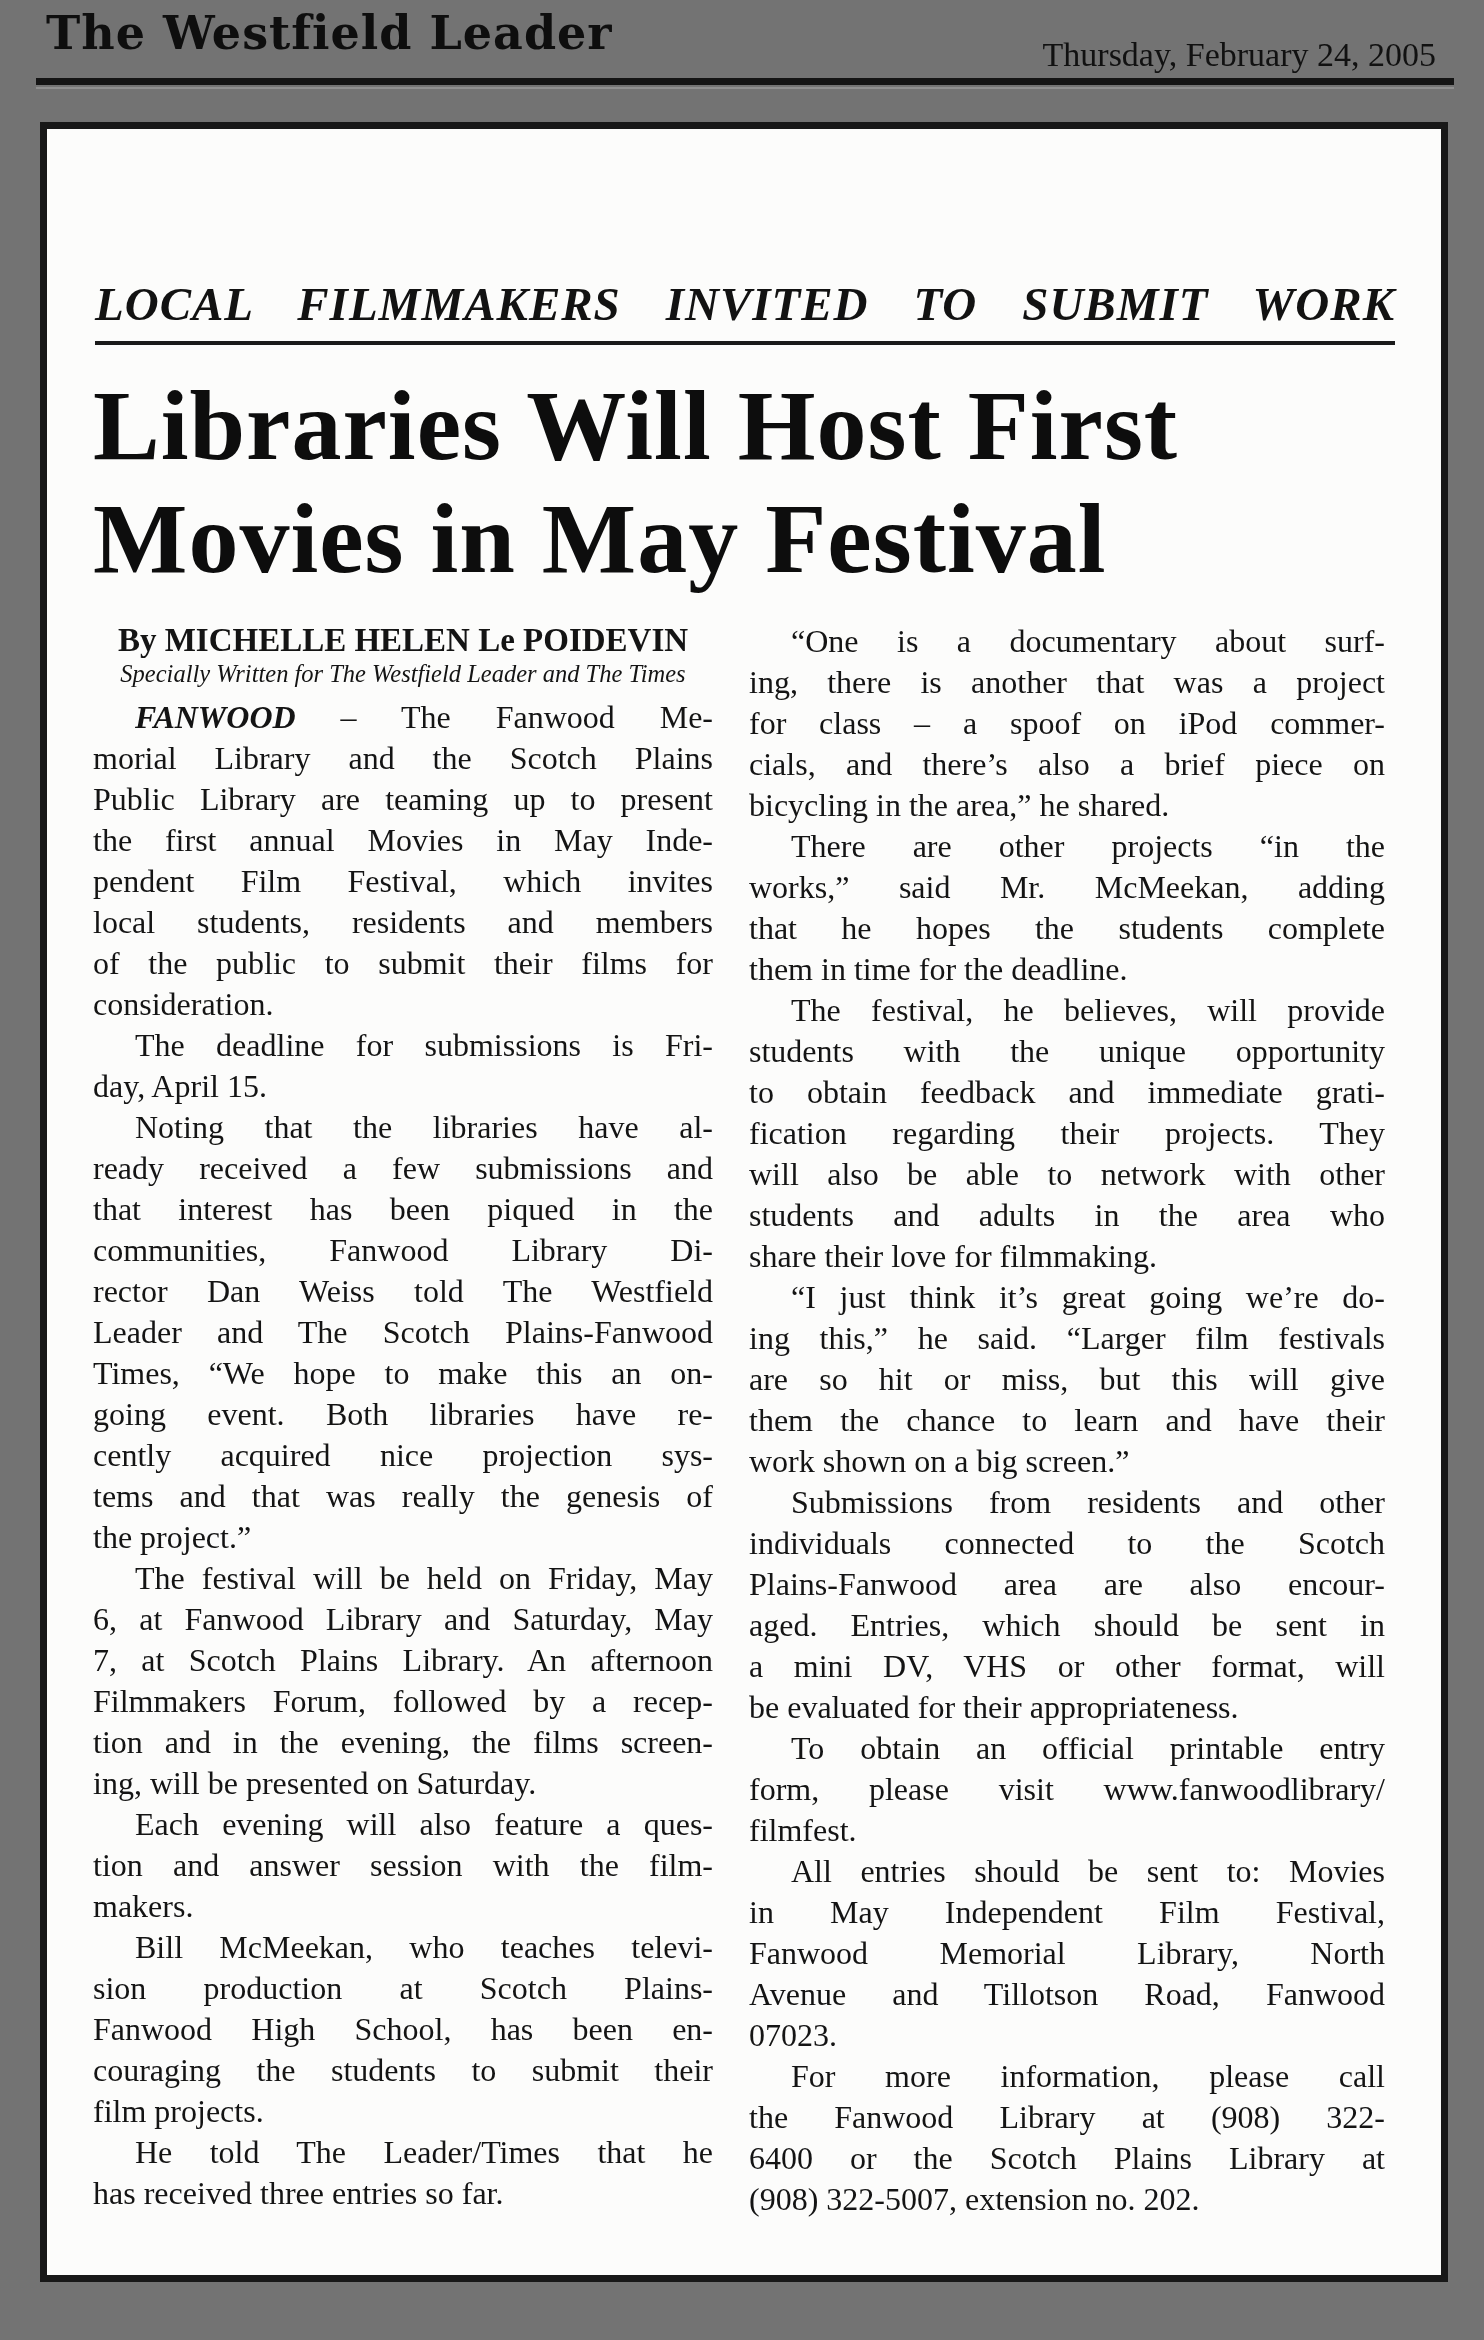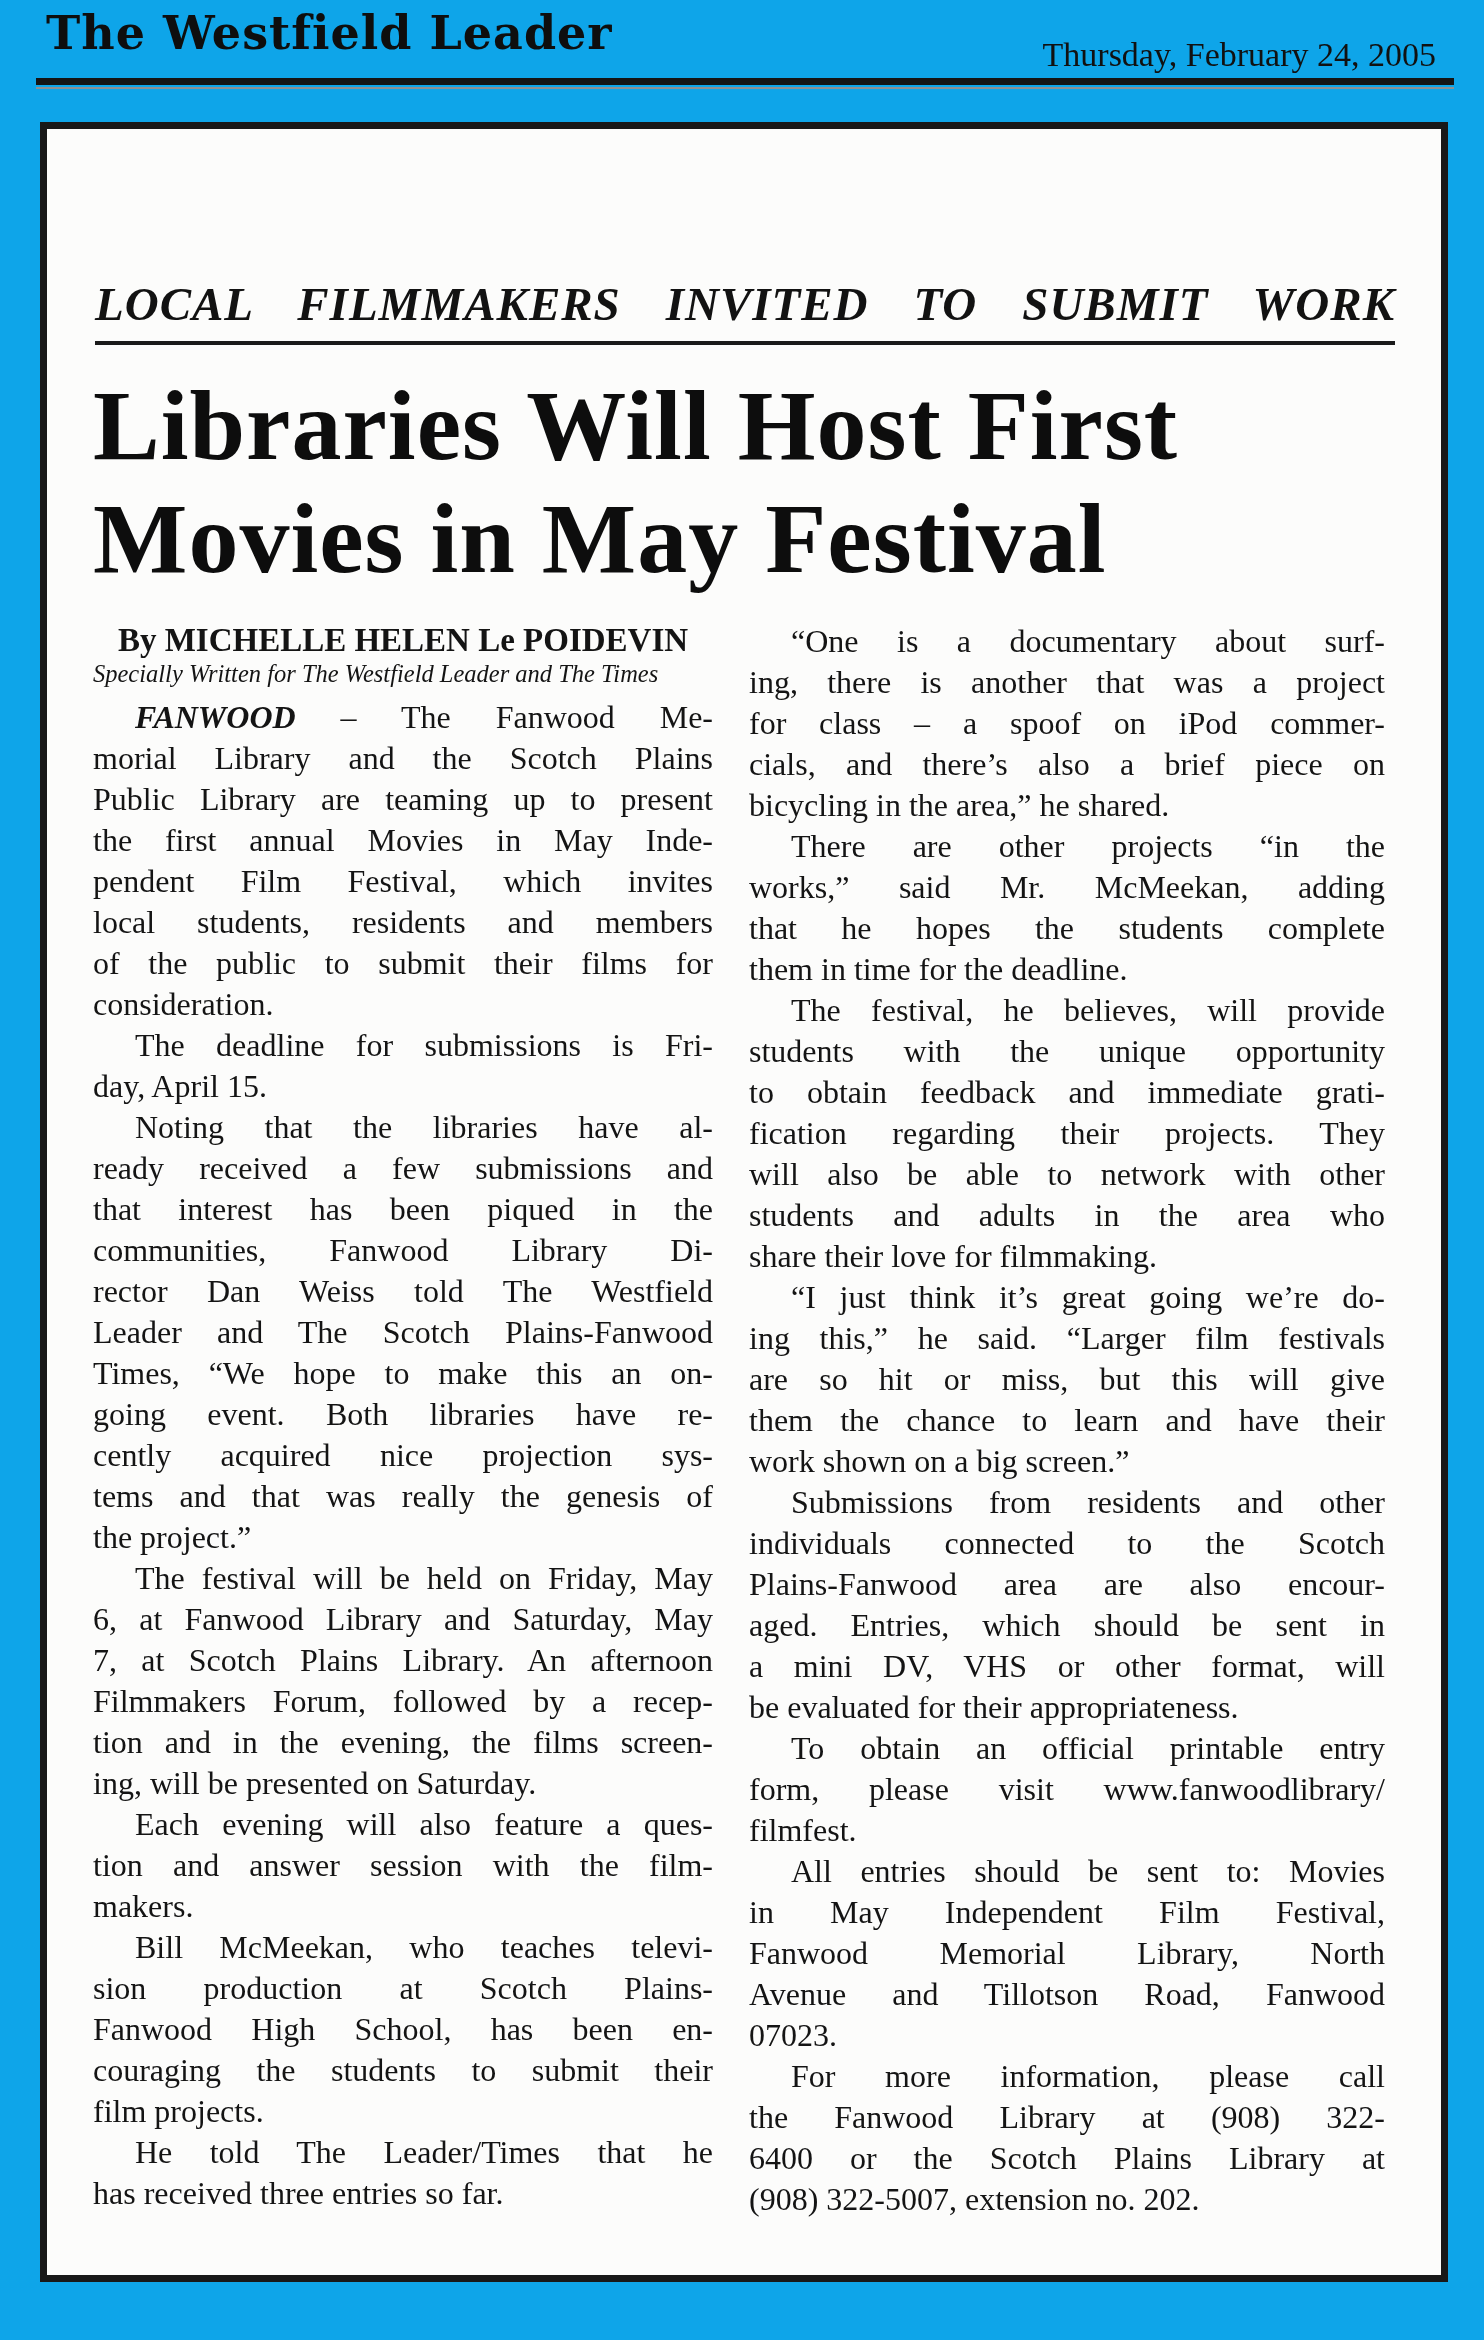--- a/index.html
+++ b/index.html
@@ -1,19 +1,19 @@
 <!DOCTYPE html>
 <html><head>
 <meta charset="utf-8">
 <style>
   * { margin:0; padding:0; box-sizing:border-box; }
   html,body { background:#ffffff; }
   .page {
     position:relative; width:1484px; height:2340px; margin:0 auto;
-    background:#0ea5e9; color:#141414; overflow:hidden;
+    background:#737373; color:#141414; overflow:hidden;
     font-family:"Liberation Serif", serif;
   }
   .header { position:absolute; top:0; left:0; right:0; height:88px; }
   .masthead {
     position:absolute; left:46px; top:6px;
     font-family:"DejaVu Serif", serif; font-weight:bold;
     font-size:46px; letter-spacing:1px; color:#0e0e0e;
   }
   .date { position:absolute; right:48px; bottom:14px; font-size:34px; color:#111; }
   .header-rule {
@@ -33,21 +33,21 @@
   }
   .headline { margin-top:24px; text-align:left; }
   .headline .hl-line {
     display:block; font-weight:bold; font-size:100px; line-height:113px;
     letter-spacing:1px; color:#0d0d0d;
   }
   .columns { display:flex; gap:36px; margin-top:26px; }
   .col-left  { width:620px; }
   .col-right { width:636px; }
   .byline  { text-align:center; font-weight:bold; font-size:33px; line-height:38px; }
-  .tagline { font-style:italic; font-size:24.5px; line-height:30px; margin-bottom:8px; }
+  .tagline { text-align:center; font-style:italic; font-size:24.5px; line-height:30px; margin-bottom:8px; }
   .para { margin:0; }
   .line { font-size:32px; line-height:41px; text-align:left; }
   .line.just  { text-align:justify; text-align-last:justify; }
   .line.first { text-indent:42px; }
   .it { }
   .bi { font-style:italic; font-weight:bold; }
 </style>
 </head>
 <body>
 

